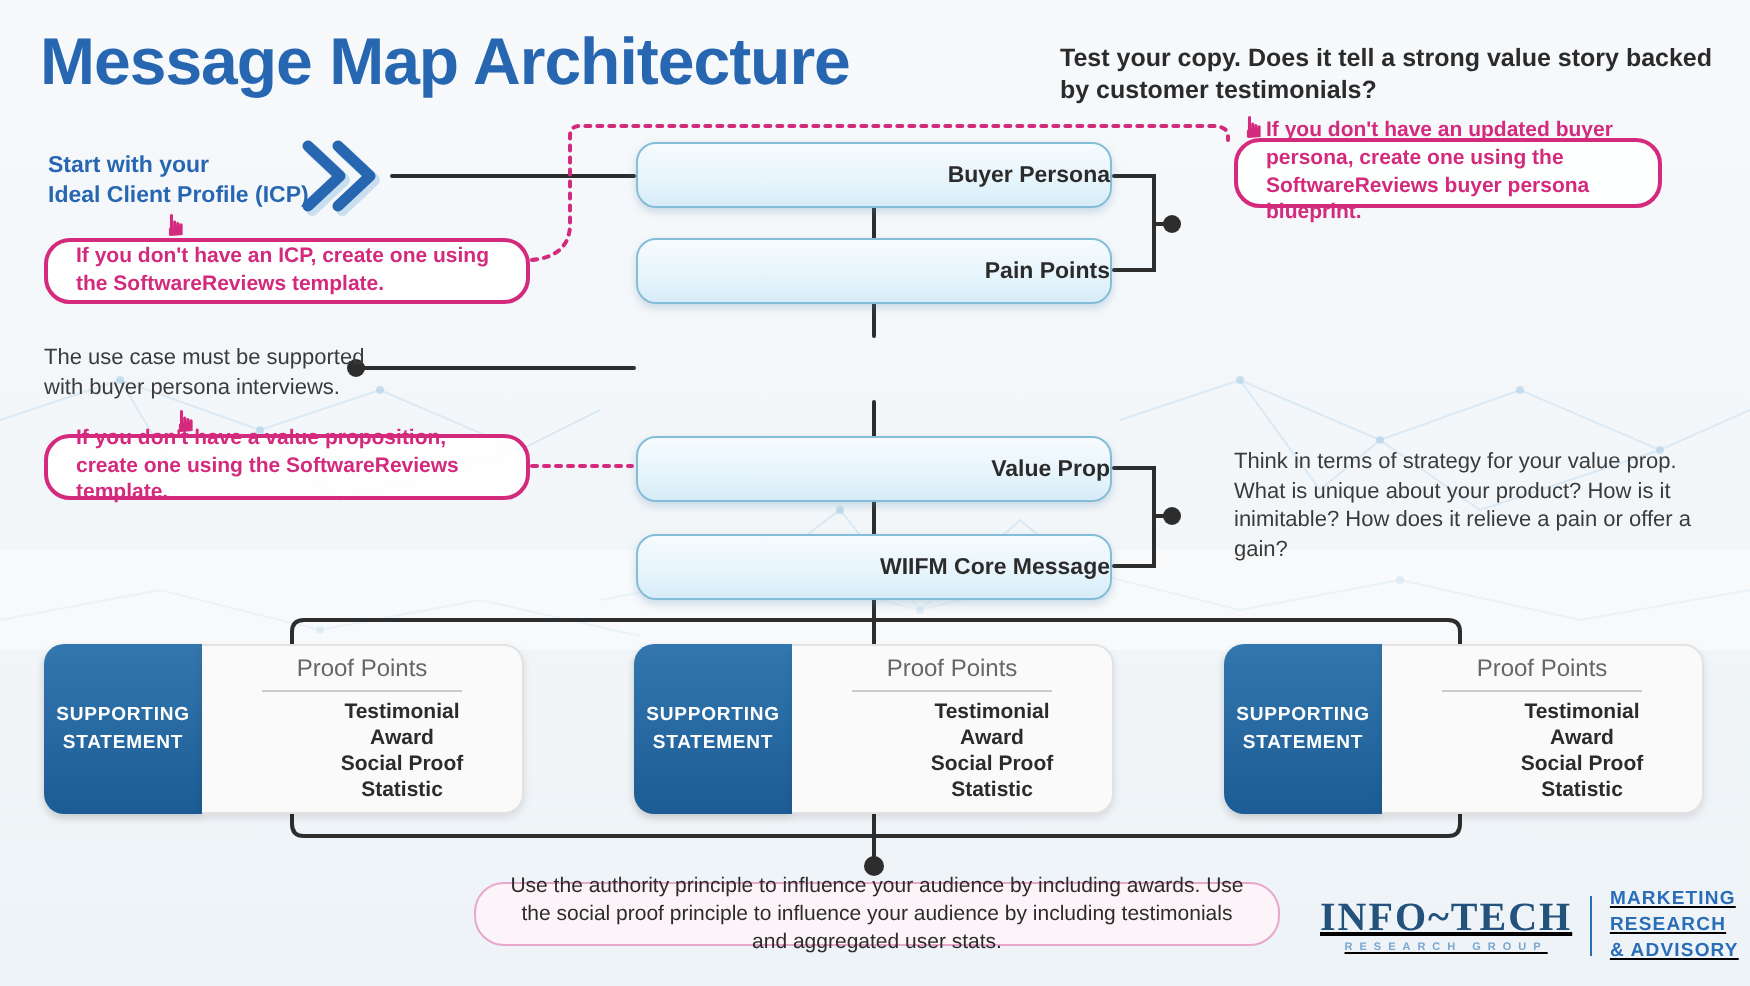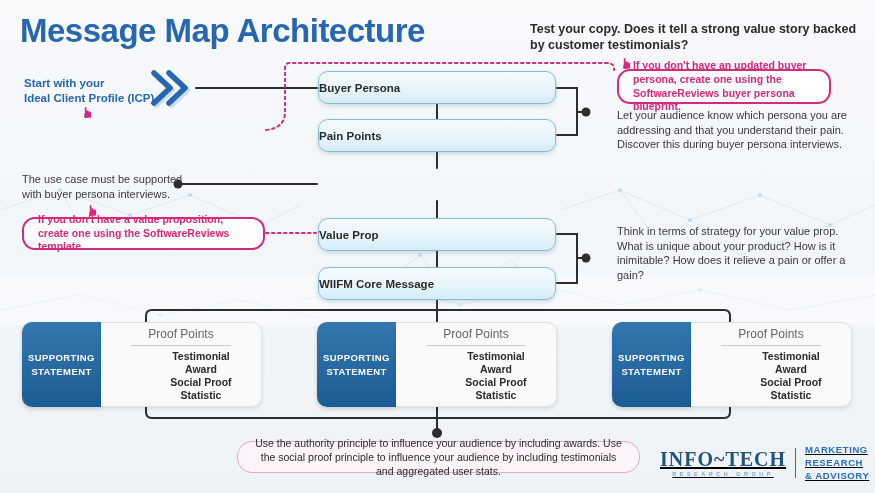--- a/index.html
+++ b/index.html
@@ -25,21 +25,21 @@
     left:24px;top:76px;font-size:11.5px;font-weight:800;color:#2767b1;
     line-height:1.3;white-space:pre-line;z-index:2;
   }
   .chevron-wrap{left:147px;top:65px;z-index:2;}
 
   .flow-box{
     left:318px;width:238px;height:33px;z-index:2;
     border:1.5px solid #85bdd9;border-radius:10px;
     background:linear-gradient(180deg,#f6fbfe 0%,#e6f4fb 60%,#d6ecf7 100%);
     box-shadow:0 2px 4px rgba(90,140,175,.28);
-    display:flex;align-items:center;justify-content:flex-start;
+    display:flex;align-items:center;justify-content:flex-end;
     font-size:11.5px;font-weight:700;color:#2b2b2b;box-sizing:border-box;
   }
 
   .callout{
     z-index:3;border:2px solid #d42a7d;border-radius:13px;
     background:rgba(255,255,255,.88);
     display:flex;align-items:center;box-sizing:border-box;
     padding:4px 10px 4px 14px;
     font-size:10.5px;font-weight:700;color:#d42a7d;line-height:1.3;
   }
@@ -171,34 +171,36 @@
   <div class="abs flow-box" style="top:119px">
       <span>Pain Points</span>
     </div>
   <div class="abs flow-box" style="top:218px">
       <span>Value Prop</span>
     </div>
   <div class="abs flow-box" style="top:267px">
       <span>WIIFM Core Message</span>
     </div>
 
+  <div class="abs callout" style="left:22px;top:119px;width:243px;height:33px;">
+    <span>If you don't have an ICP, create one using the SoftwareReviews template.</span>
+  </div>
   <span class="hand-icon" style="left:82px;top:105px;">☛</span>
 
   <div class="abs callout" style="left:22px;top:217px;width:243px;height:33px;">
     <span>If you don't have a value proposition, create one using the SoftwareReviews template.</span>
   </div>
   <span class="hand-icon" style="left:87px;top:203px;">☛</span>
 
   <div class="abs callout" style="left:617px;top:69px;width:214px;height:35px;">
     <span>If you don't have an updated buyer persona, create one using the SoftwareReviews buyer persona blueprint.</span>
   </div>
   <span class="hand-icon" style="left:621px;top:56px;">☛</span>
 
   <div class="abs note" style="left:22px;top:172px;width:175px;">The use case must be supported with buyer persona interviews.</div>
-  <div class="abs note" style="left:617px;top:108px;width:248px;">Let your audience know which persona you are addressing and that you understand their pain. Discover this during buyer persona interviews.</div>
   <div class="abs note" style="left:617px;top:224px;width:250px;">Think in terms of strategy for your value prop. What is unique about your product? How is it inimitable? How does it relieve a pain or offer a gain?</div>
 
   <div class="abs support-card" style="left:22px;">
     <div class="support-blue">SUPPORTING
 STATEMENT</div>
     <div class="support-white">
       <div class="proof-title">Proof Points</div>
       <div class="proof-divider"></div>
       <div class="proof-item">Testimonial</div>
       <div class="proof-item">Award</div>

